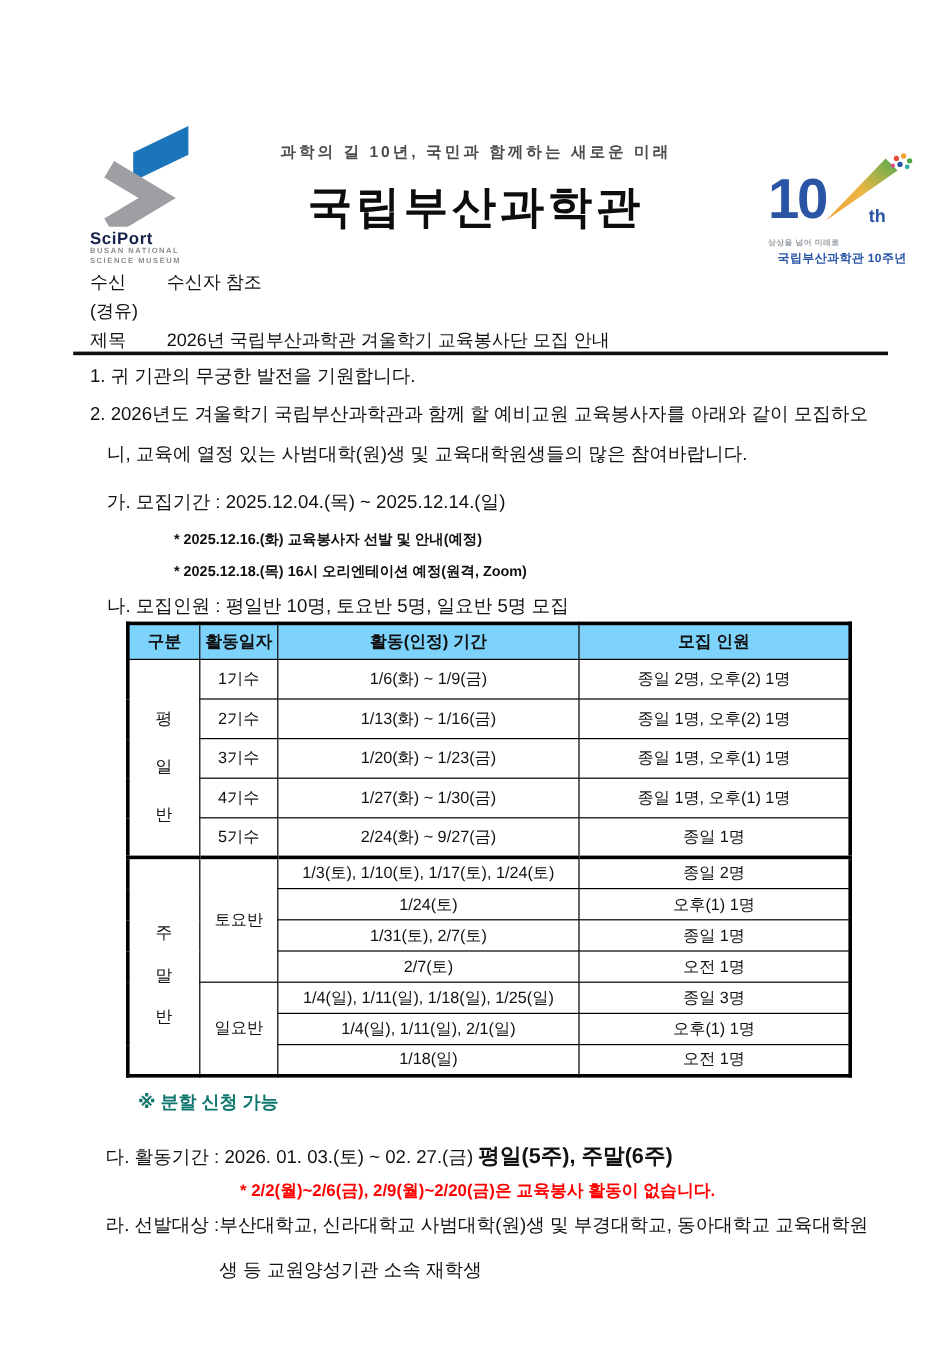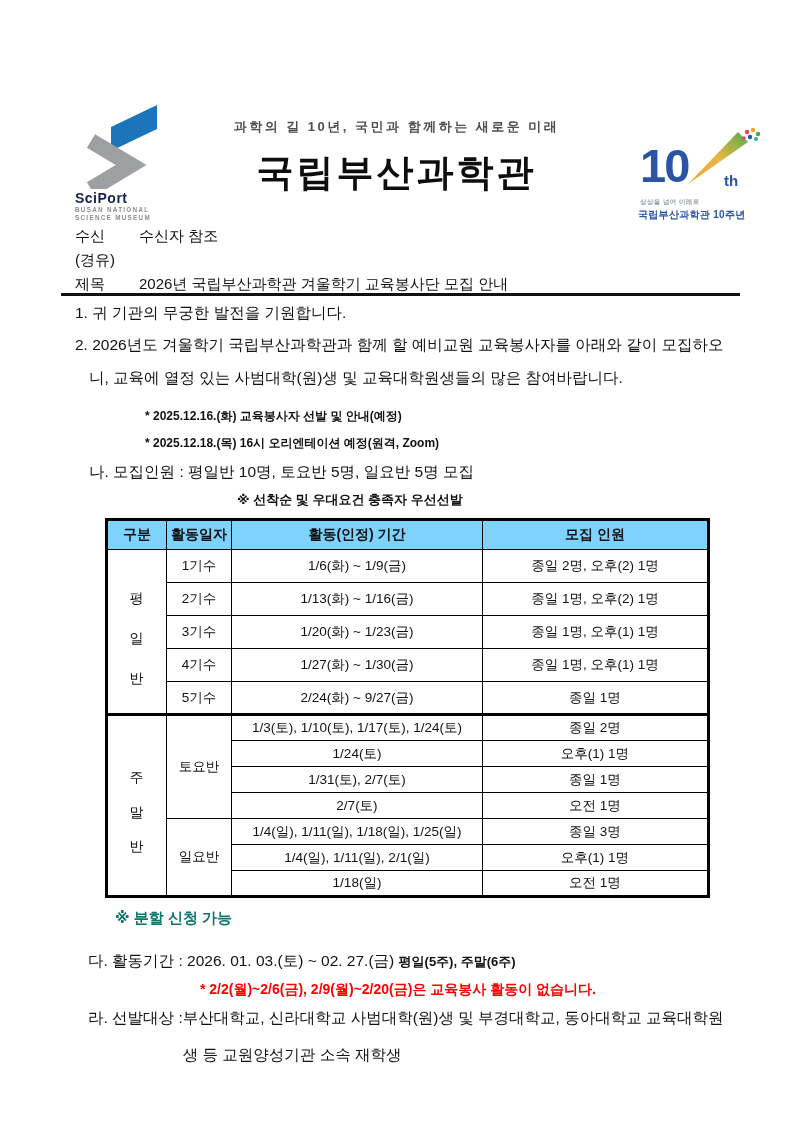--- a/index.html
+++ b/index.html
@@ -30,21 +30,21 @@
   
   .anniv { left:626px; top:126px; width:140px; height:104px; }
   .anniv-mark { position:relative; width:140px; height:72px; }
   .anniv-10 {
     position:absolute; left:14px; top:16px;
     font-size:47px; font-weight:800; color:#2a55a5; letter-spacing:-2px; line-height:1;
   }
   .anniv-th { position:absolute; left:98px; top:46px; font-size:15px; font-weight:800; color:#2a55a5; }
   .anniv-cone { position:absolute; left:0; top:0; }
   .anniv-line1 { margin-left:14px; font-size:6.5px; color:#9aa0a6; font-weight:700; letter-spacing:.4px; }
-  .anniv-line2 { margin-left:12px; font-size:10px; color:#2a55a5; font-weight:800; letter-spacing:.3px; margin-top:1px; }
+  .anniv-line2 { margin-left:22px; font-size:10px; color:#2a55a5; font-weight:800; letter-spacing:.3px; margin-top:1px; }
 
   
   .meta { left:75px; top:224px; font-size:15px; line-height:24px; color:#111; }
   .meta-row { display:flex; }
   .meta-label { width:64px; }
   .subject-label { width:64px; }
   .rule { left:61px; top:293px; width:679px; height:3px; background:#111; }
 
   
   .bodytext { left:75px; top:303px; width:670px; font-size:15.5px; color:#111; }
@@ -76,21 +76,21 @@
     writing-mode:vertical-rl; text-orientation:upright;
     display:inline-block; font-size:14px; color:#111;
   }
   .v-wd { letter-spacing:26px; margin-top:24px; }
   .v-we { letter-spacing:20px; margin-top:18px; }
   .tbl-footnote { left:115px; top:909px; font-size:15px; font-weight:800; color:#0f766e; }
 
   
   .bottom { left:88px; top:951px; width:660px; font-size:15.5px; color:#111; }
   .itemda { margin-bottom:9px; }
-  .da-sub { font-size:13px; font-weight:800; }
+  .da-sub { font-size:18px; font-weight:800; }
   .red-note { margin-left:112px; margin-bottom:9px; font-size:14px; font-weight:800; color:#ff0000; }
   .itemra { display:flex; }
   .ra-label { white-space:nowrap; }
   .ra-lines .l2 { margin-top:16px; }
 </style>
 </head>
 <body>
 
 <div class="abs sciport">
   <svg width="92" height="86" viewBox="0 0 92 86">
@@ -144,20 +144,21 @@
     <span class="subject-label">제목</span>
     <span>2026년 국립부산과학관 겨울학기 교육봉사단 모집 안내</span>
   </div>
 </div>
 <div class="abs rule"></div>
 
 <div class="abs bodytext">
   <div class="line p1">1. 귀 기관의 무궁한 발전을 기원합니다.</div>
   <div class="line p2a">2. 2026년도 겨울학기 국립부산과학관과 함께 할 예비교원 교육봉사자를 아래와 같이 모집하오</div>
   <div class="line p2b">니, 교육에 열정 있는 사범대학(원)생 및 교육대학원생들의 많은 참여바랍니다.</div>
+  <div class="line itemga">가. 모집기간 : 2025.12.04.(목) ~ 2025.12.14.(일)</div>
   <div class="line note-sm">* 2025.12.16.(화) 교육봉사자 선발 및 안내(예정)</div>
   <div class="line note-sm">* 2025.12.18.(목) 16시 오리엔테이션 예정(원격, Zoom)</div>
   <div class="line itemna">나. 모집인원 : 평일반 10명, 토요반 5명, 일요반 5명 모집</div>
   <div class="line note-center">※ 선착순 및 우대요건 충족자 우선선발</div>
 </div>
 
 <table class="abs sched">
   <tbody>
     <tr>
       <th>구분</th>

